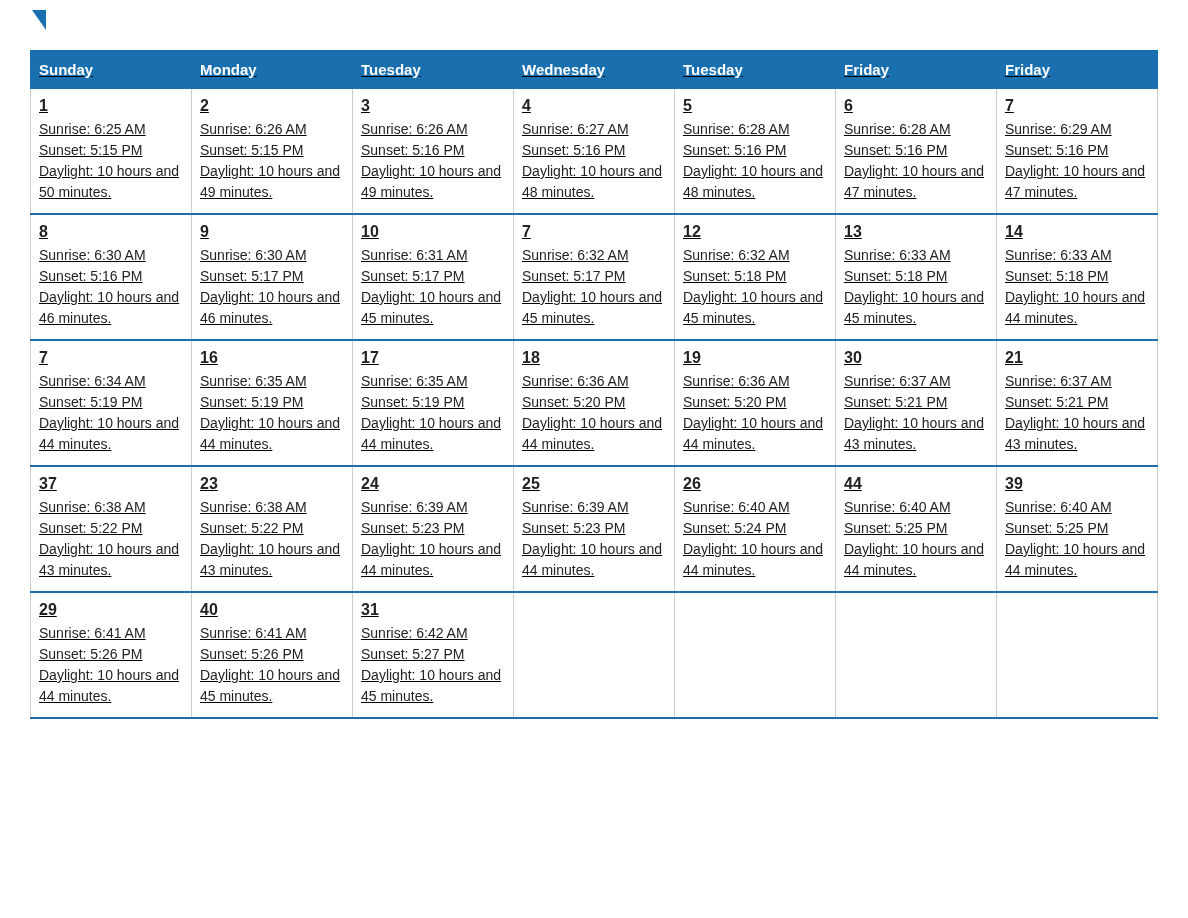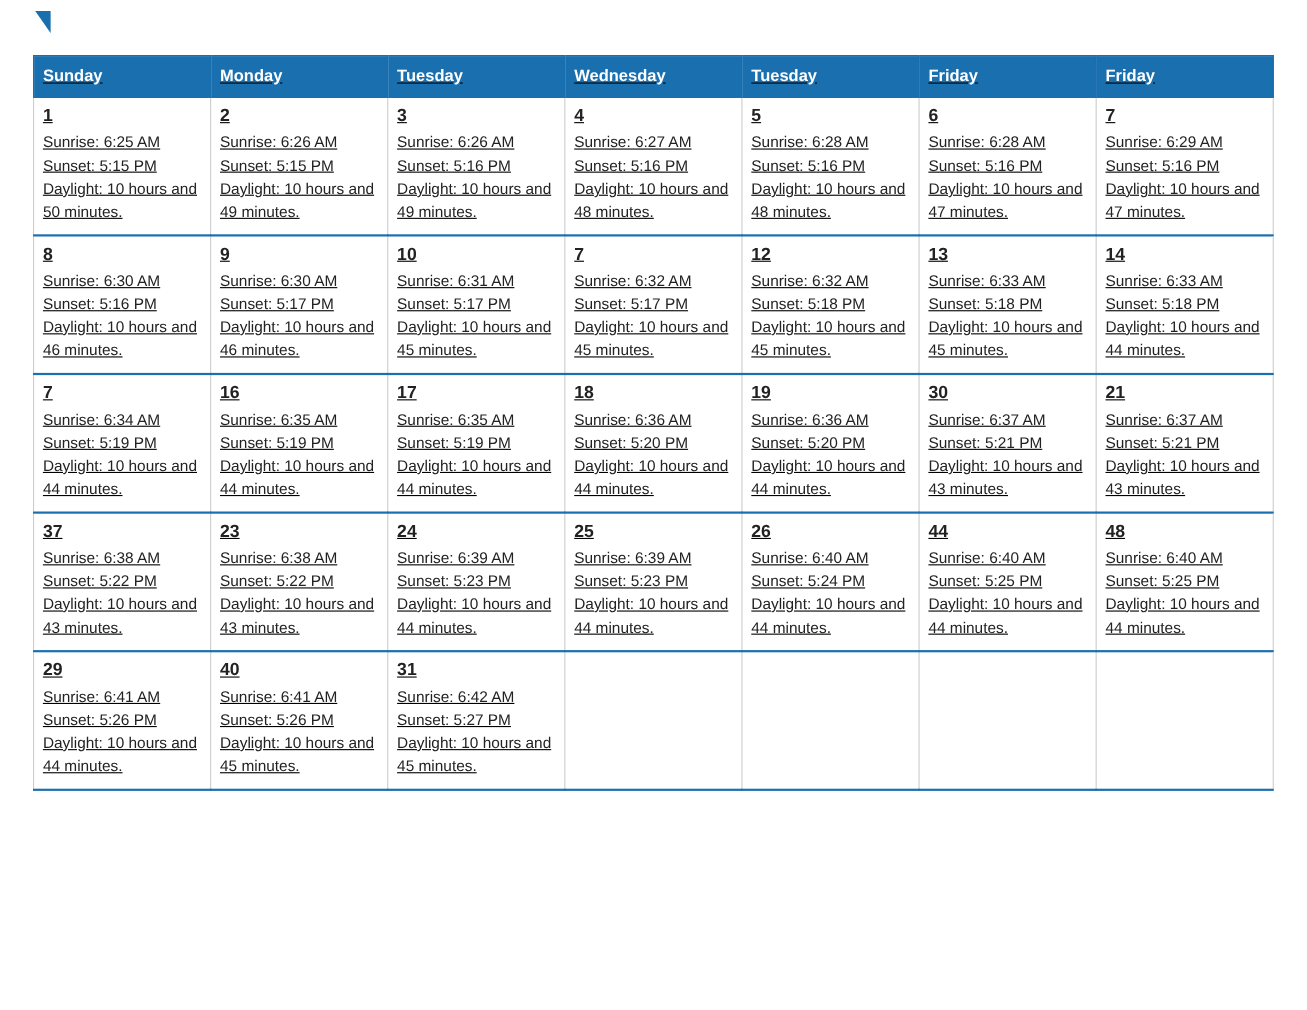--- a/index.html
+++ b/index.html
@@ -181,21 +181,21 @@
         <td><span class="day-num">23</span>
 <span class="day-info">Sunrise: 6:38 AM<br>Sunset: 5:22 PM<br>Daylight: 10 hours and 43 minutes.</span></td>
         <td><span class="day-num">24</span>
 <span class="day-info">Sunrise: 6:39 AM<br>Sunset: 5:23 PM<br>Daylight: 10 hours and 44 minutes.</span></td>
         <td><span class="day-num">25</span>
 <span class="day-info">Sunrise: 6:39 AM<br>Sunset: 5:23 PM<br>Daylight: 10 hours and 44 minutes.</span></td>
         <td><span class="day-num">26</span>
 <span class="day-info">Sunrise: 6:40 AM<br>Sunset: 5:24 PM<br>Daylight: 10 hours and 44 minutes.</span></td>
         <td><span class="day-num">44</span>
 <span class="day-info">Sunrise: 6:40 AM<br>Sunset: 5:25 PM<br>Daylight: 10 hours and 44 minutes.</span></td>
-        <td><span class="day-num">48</span>
+        <td><span class="day-num">39</span>
 <span class="day-info">Sunrise: 6:40 AM<br>Sunset: 5:25 PM<br>Daylight: 10 hours and 44 minutes.</span></td>
       </tr>
       <tr>
         <td><span class="day-num">29</span>
 <span class="day-info">Sunrise: 6:41 AM<br>Sunset: 5:26 PM<br>Daylight: 10 hours and 44 minutes.</span></td>
         <td><span class="day-num">40</span>
 <span class="day-info">Sunrise: 6:41 AM<br>Sunset: 5:26 PM<br>Daylight: 10 hours and 45 minutes.</span></td>
         <td><span class="day-num">31</span>
 <span class="day-info">Sunrise: 6:42 AM<br>Sunset: 5:27 PM<br>Daylight: 10 hours and 45 minutes.</span></td>
         <td></td>

